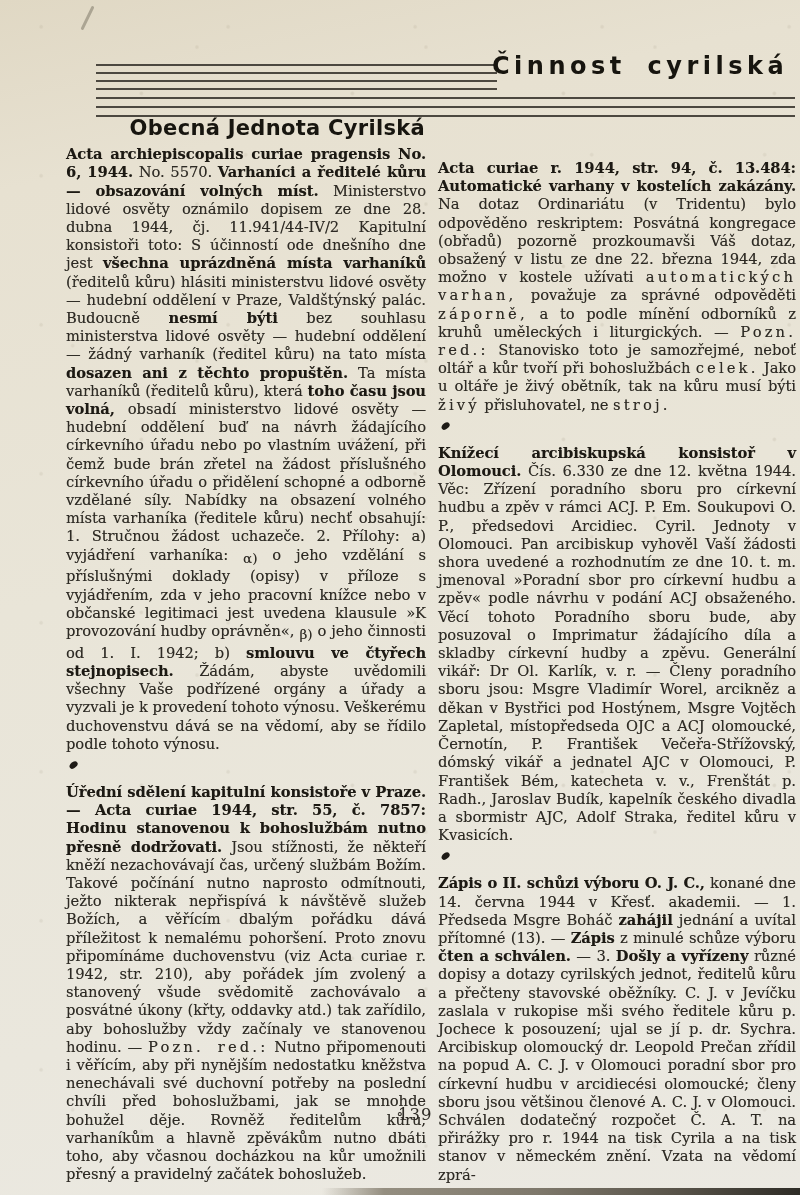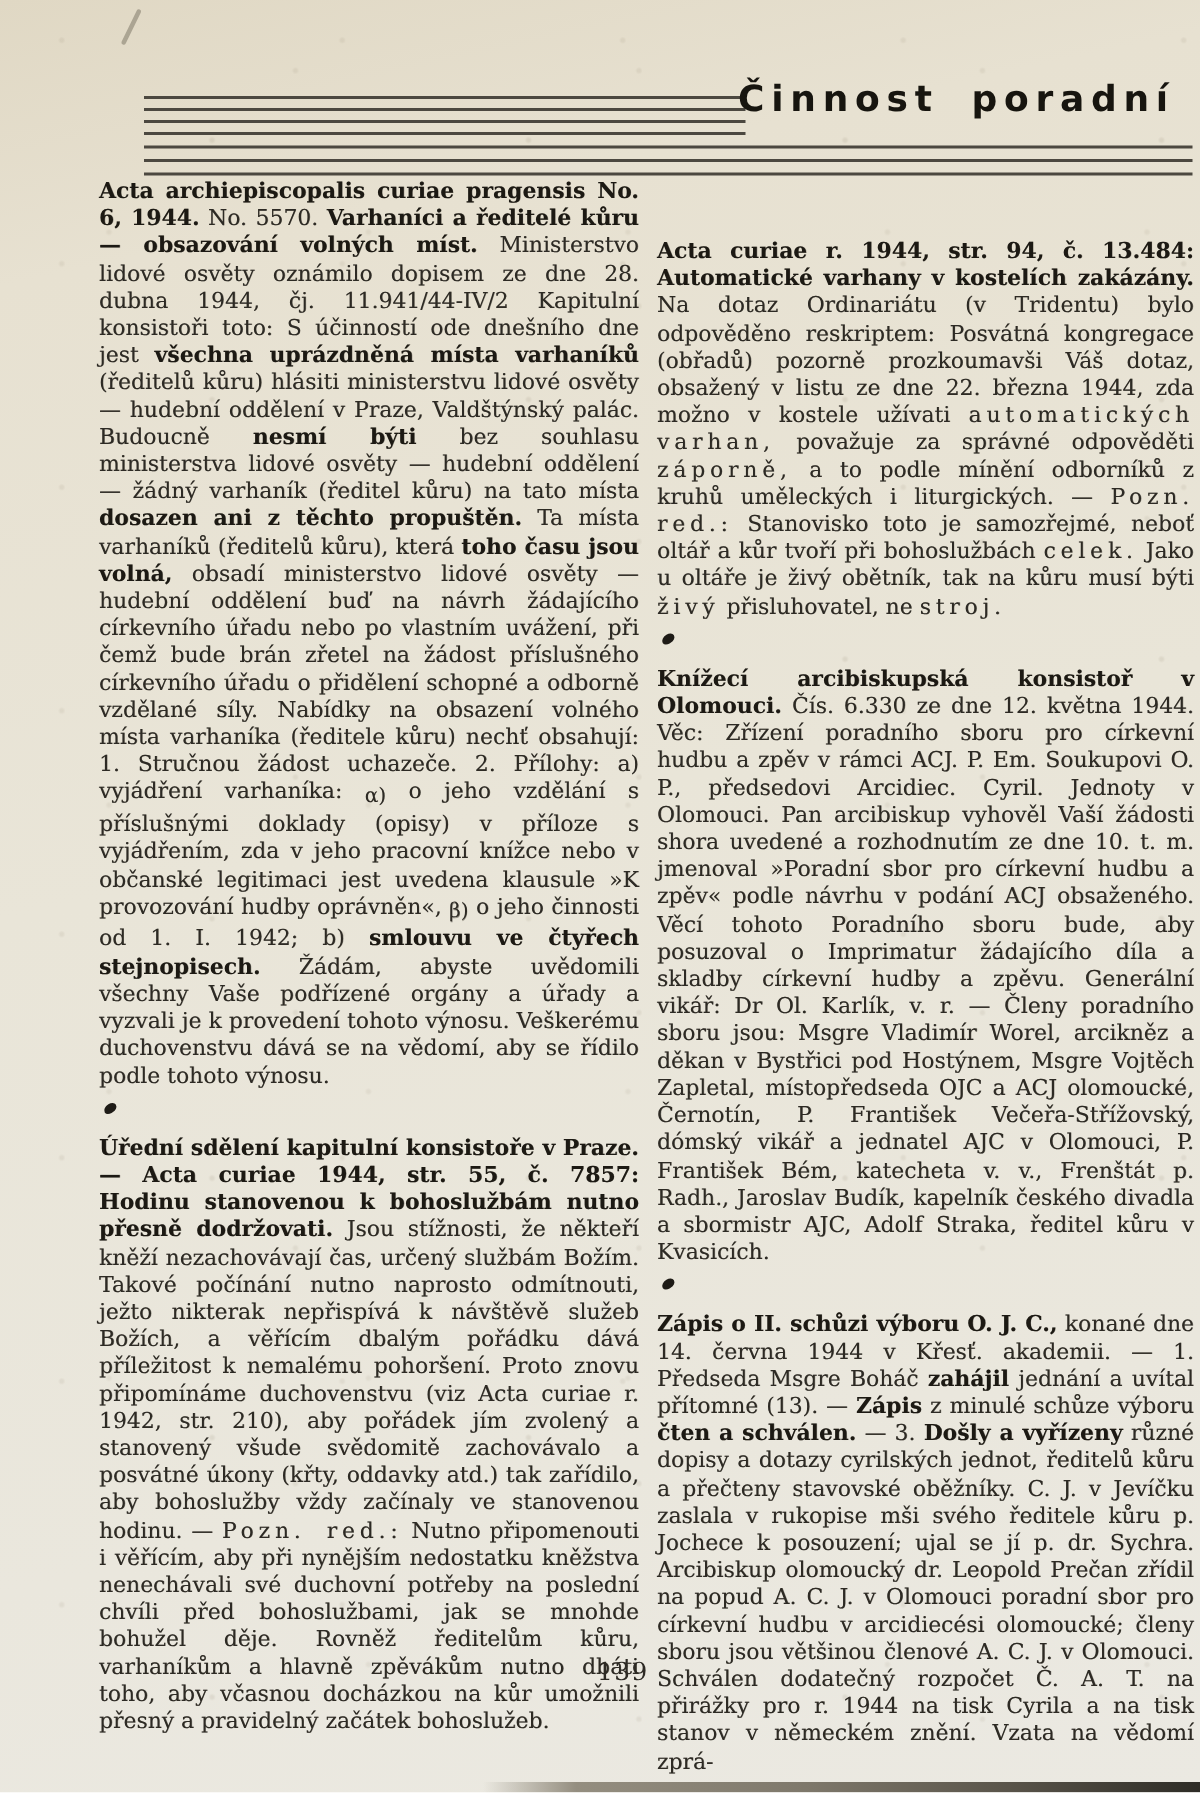--- a/index.html
+++ b/index.html
@@ -74,25 +74,26 @@
   <div class="corner-slash"></div>
 
   <header>
     <div class="rule short r1"></div>
     <div class="rule short r2"></div>
     <div class="rule short r3"></div>
     <div class="rule short r4"></div>
     <div class="rule full f1"></div>
     <div class="rule full f2"></div>
     <div class="rule full f3"></div>
-    <h1 class="section-title">Činnost poradní</h1>
+    <h1 class="section-title">Činnost cyrilská</h1>
   </header>
 
   <main>
     <section class="col left">
+      <h2 class="article-heading">Obecná Jednota Cyrilská</h2>
       <div>
           <p class="para"><span class="b">Acta archiepiscopalis curiae pragensis No. 6, 1944.</span><span> No. 5570. </span><span class="b">Varhaníci a ředitelé kůru — obsazování volných míst.</span><span> Ministerstvo lidové osvěty oznámilo dopisem ze dne 28. dubna 1944, čj. 11.941/44-IV/2 Kapitulní konsistoři toto: S účinností ode dnešního dne jest </span><span class="b">všechna uprázdněná místa varhaníků</span><span> (ředitelů kůru) hlásiti ministerstvu lidové osvěty — hudební oddělení v Praze, Valdštýnský palác. Budoucně </span><span class="b">nesmí býti</span><span> bez souhlasu ministerstva lidové osvěty — hudební oddělení — žádný varhaník (ředitel kůru) na tato místa </span><span class="b">dosazen ani z těchto propuštěn.</span><span> Ta místa varhaníků (ředitelů kůru), která </span><span class="b">toho času jsou volná,</span><span> obsadí ministerstvo lidové osvěty — hudební oddělení buď na návrh žádajícího církevního úřadu nebo po vlastním uvážení, při čemž bude brán zřetel na žádost příslušného církevního úřadu o přidělení schopné a odborně vzdělané síly. Nabídky na obsazení volného místa varhaníka (ředitele kůru) nechť obsahují: 1. Stručnou žádost uchazeče. 2. Přílohy: a) vyjádření varhaníka: </span><span class="sub">α)</span><span> o jeho vzdělání s příslušnými doklady (opisy) v příloze s vyjádřením, zda v jeho pracovní knížce nebo v občanské legitimaci jest uvedena klausule »K provozování hudby oprávněn«, </span><span class="sub">β)</span><span> o jeho činnosti od 1. I. 1942; b) </span><span class="b">smlouvu ve čtyřech stejnopisech.</span><span> Žádám, abyste uvědomili všechny Vaše podřízené orgány a úřady a vyzvali je k provedení tohoto výnosu. Veškerému duchovenstvu dává se na vědomí, aby se řídilo podle tohoto výnosu.</span></p>
           <div class="sep-mark"></div>
           <p class="para"><span class="b">Úřední sdělení kapitulní konsistoře v Praze. — Acta curiae 1944, str. 55, č. 7857: Hodinu stanovenou k bohoslužbám nutno přesně dodržovati.</span><span> Jsou stížnosti, že někteří kněží nezachovávají čas, určený službám Božím. Takové počínání nutno naprosto odmítnouti, ježto nikterak nepřispívá k návštěvě služeb Božích, a věřícím dbalým pořádku dává příležitost k nemalému pohoršení. Proto znovu připomínáme duchovenstvu (viz Acta curiae r. 1942, str. 210), aby pořádek jím zvolený a stanovený všude svědomitě zachovávalo a posvátné úkony (křty, oddavky atd.) tak zařídilo, aby bohoslužby vždy začínaly ve stanovenou hodinu. — </span><span class="sp">Pozn. red.:</span><span> Nutno připomenouti i věřícím, aby při nynějším nedostatku kněžstva nenechávali své duchovní potřeby na poslední chvíli před bohoslužbami, jak se mnohde bohužel děje. Rovněž ředitelům kůru, varhaníkům a hlavně zpěvákům nutno dbáti toho, aby včasnou docházkou na kůr umožnili přesný a pravidelný začátek bohoslužeb.</span></p>
         </div>
     </section>
 
     <section class="col right">
       <div>
           <p class="para"><span class="b">Acta curiae r. 1944, str. 94, č. 13.484: Automatické varhany v kostelích zakázány.</span><span> Na dotaz Ordinariátu (v Tridentu) bylo odpověděno reskriptem: Posvátná kongregace (obřadů) pozorně prozkoumavši Váš dotaz, obsažený v listu ze dne 22. března 1944, zda možno v kostele užívati </span><span class="sp">automatických varhan,</span><span> považuje za správné odpověděti </span><span class="sp">záporně,</span><span> a to podle mínění odborníků z kruhů uměleckých i liturgických. — </span><span class="sp">Pozn. red.:</span><span> Stanovisko toto je samozřejmé, neboť oltář a kůr tvoří při bohoslužbách </span><span class="sp">celek.</span><span> Jako u oltáře je živý obětník, tak na kůru musí býti </span><span class="sp">živý</span><span> přisluhovatel, ne </span><span class="sp">stroj.</span></p>

